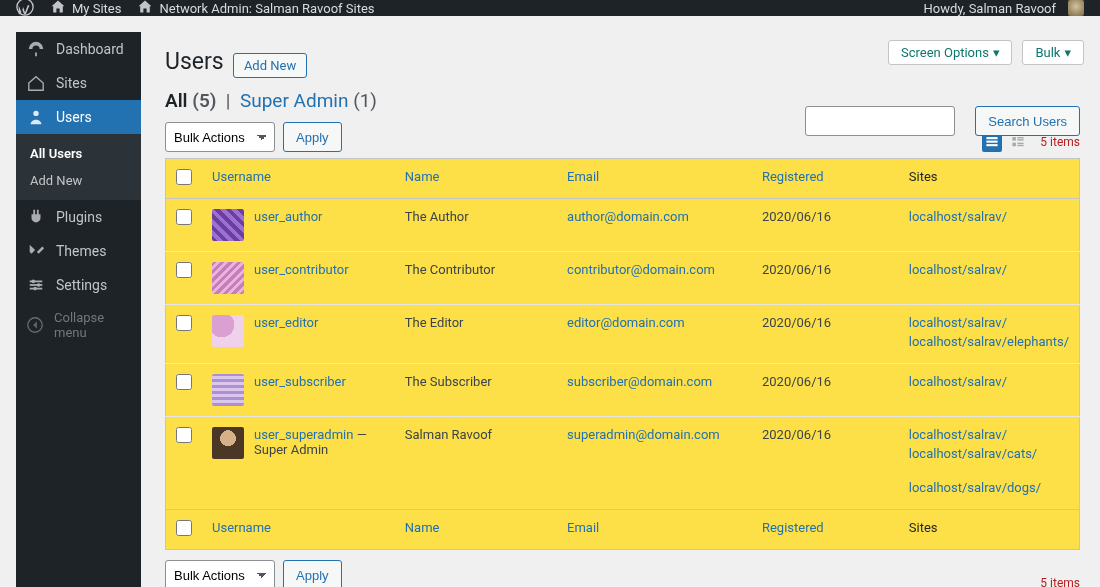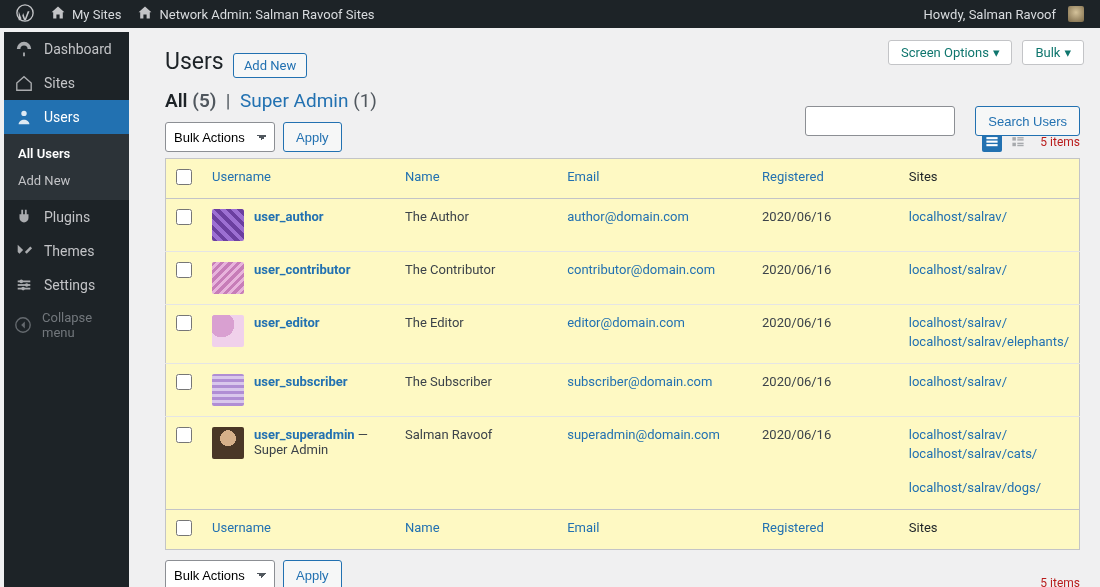--- a/index.html
+++ b/index.html
@@ -1,25 +1,25 @@
 <!DOCTYPE html>
 <html><head>
 <meta charset="utf-8">
 <style>
   * { box-sizing: border-box; margin: 0; padding: 0; }
   body { font-family: -apple-system, BlinkMacSystemFont, "Segoe UI", Roboto, Helvetica, Arial, sans-serif; font-size: 13px; color: #3c434a; background:#f0f0f1; width:1100px; height:587px; overflow:hidden; position:relative; }
 
   
-  #adminbar { position:absolute; top:0; left:0; right:0; height:28px; background:#1d2327; color:#c3c4c7; display:flex; align-items:center; padding:0 8px; z-index:100; }
+  #adminbar { position:absolute; top:0; left:0; right:0; height:16px; background:#1d2327; color:#c3c4c7; display:flex; align-items:center; padding:0 8px; z-index:100; }
   #adminbar .ab-item { display:flex; align-items:center; gap:6px; padding:0 8px; height:32px; color:#d8dbde; font-size:13px; cursor:pointer; }
   #adminbar .right { margin-left:auto; display:flex; align-items:center; }
   #adminbar .avatar { width:16px; height:16px; background:#8c7b5a; border-radius:2px; margin-left:6px; background-image:radial-gradient(circle at 50% 40%, #d4c29a, #7a6847); }
 
   
-  #sidebar { position:absolute; top:32px; left:4px; bottom:0; width:125px; background:#1d2327; color:#c3c4c7; font-size:14px; }
+  #sidebar { position:absolute; top:32px; left:16px; bottom:0; width:125px; background:#1d2327; color:#c3c4c7; font-size:14px; }
   #sidebar .menu-item { display:flex; align-items:center; gap:10px; padding:8px 10px 8px 10px; cursor:pointer; color:#c3c4c7; }
   #sidebar .menu-item.current { background:#2271b1; color:#fff; position:relative; }
   #sidebar .menu-item.current::after { content:""; position:absolute; right:-8px; top:50%; margin-top:-8px; border:8px solid transparent; border-right-color:#f0f0f1; }
   #sidebar .submenu { background:#2c3338; padding:6px 0; }
   #sidebar .submenu .sub-item { padding:6px 12px 6px 14px; font-size:13px; color:#c3c4c7; cursor:pointer; }
   #sidebar .submenu .sub-item.current { color:#fff; font-weight:600; }
   #sidebar .icon { width:20px; display:inline-flex; justify-content:center; color:inherit; opacity:.85; }
 
   
   #wpbody { position:absolute; top:32px; left:145px; right:0; bottom:0; background:#f0f0f1; overflow:auto; }
@@ -41,35 +41,35 @@
   select.bulk { border:1px solid #8c8f94; border-radius:3px; padding:4px 28px 4px 8px; font-size:13px; background:#fff; appearance:none; background-image:linear-gradient(45deg, transparent 50%, #50575e 50%), linear-gradient(135deg, #50575e 50%, transparent 50%); background-position: right 12px center, right 7px center; background-size:5px 5px,5px 5px; background-repeat:no-repeat; height:30px;}
   .button { border:1px solid #2271b1; color:#2271b1; background:#f6f7f7; padding:4px 12px; font-size:13px; border-radius:3px; cursor:pointer; height:30px; }
   .search-box { position:absolute; right:20px; top:74px; display:flex; gap:20px; }
   .search-box input[type=search] { border:1px solid #8c8f94; background:#fff; padding:3px 8px; width:150px; height:30px; border-radius:3px; }
 
   .view-switch { display:flex; align-items:center; gap:6px; color:#50575e; }
   .view-switch .vicon { width:20px; height:20px; display:inline-flex; align-items:center; justify-content:center; border-radius:2px; }
   .view-switch .vicon.active { background:#2271b1; color:#fff; }
   .items-count { font-size:12px; color:#b91c1c; margin-left:6px; }
 
-  table.wp-list { width:100%; border-collapse:collapse; background:#fef9c3; border:1px solid #c3c4c7; }
+  table.wp-list { width:100%; border-collapse:collapse; background:#fde047; border:1px solid #c3c4c7; }
   table.wp-list th, table.wp-list td { text-align:left; padding:10px 10px; vertical-align:top; font-size:13px; }
   table.wp-list thead th, table.wp-list tfoot th { border-bottom:1px solid #c3c4c7; font-weight:400; color:#2271b1; }
   table.wp-list thead th.nolink, table.wp-list tfoot th.nolink { color:#1d2327; }
   table.wp-list thead th:first-child, table.wp-list tfoot th:first-child, table.wp-list td.cb { width:30px; text-align:center; }
   table.wp-list tfoot th { border-top:1px solid #c3c4c7; border-bottom:none; }
   table.wp-list tbody tr { border-top:1px solid #e5e5e5; }
   table.wp-list tbody tr:first-child { border-top:none; }
   .col-username { width:200px; }
   .col-name { width:180px; }
   .col-email { width:200px; }
   .col-reg { width:160px; }
   .user-cell { display:flex; align-items:flex-start; gap:10px; }
   .user-cell .uavatar { width:32px; height:32px; border-radius:2px; flex:0 0 32px; }
-  .user-cell a { color:#2271b1; font-weight:700; text-decoration:none; }
+  .user-cell a { color:#2271b1; font-weight:400; text-decoration:none; }
   .user-cell .role-dash { color:#3c434a; font-weight:400; }
   a.link { color:#2271b1; text-decoration:none; }
   .sites-cell a { display:block; color:#2271b1; text-decoration:none; margin-bottom:4px; }
   input[type=checkbox] { width:16px; height:16px; border:1px solid #8c8f94; border-radius:3px; }
 
   
   .av-author { background:repeating-linear-gradient(45deg,#6b3fa0 0 4px,#9c6fd2 4px 8px); }
   .av-contrib { background:repeating-linear-gradient(135deg,#c77db8 0 3px,#e8b3dc 3px 6px); }
   .av-editor { background:radial-gradient(circle at 30% 30%, #d9a0d1 0 40%, #f0d1eb 40% 100%); }
   .av-sub { background:repeating-linear-gradient(0deg,#b08ed4 0 3px,#d9c7ec 3px 6px); }

